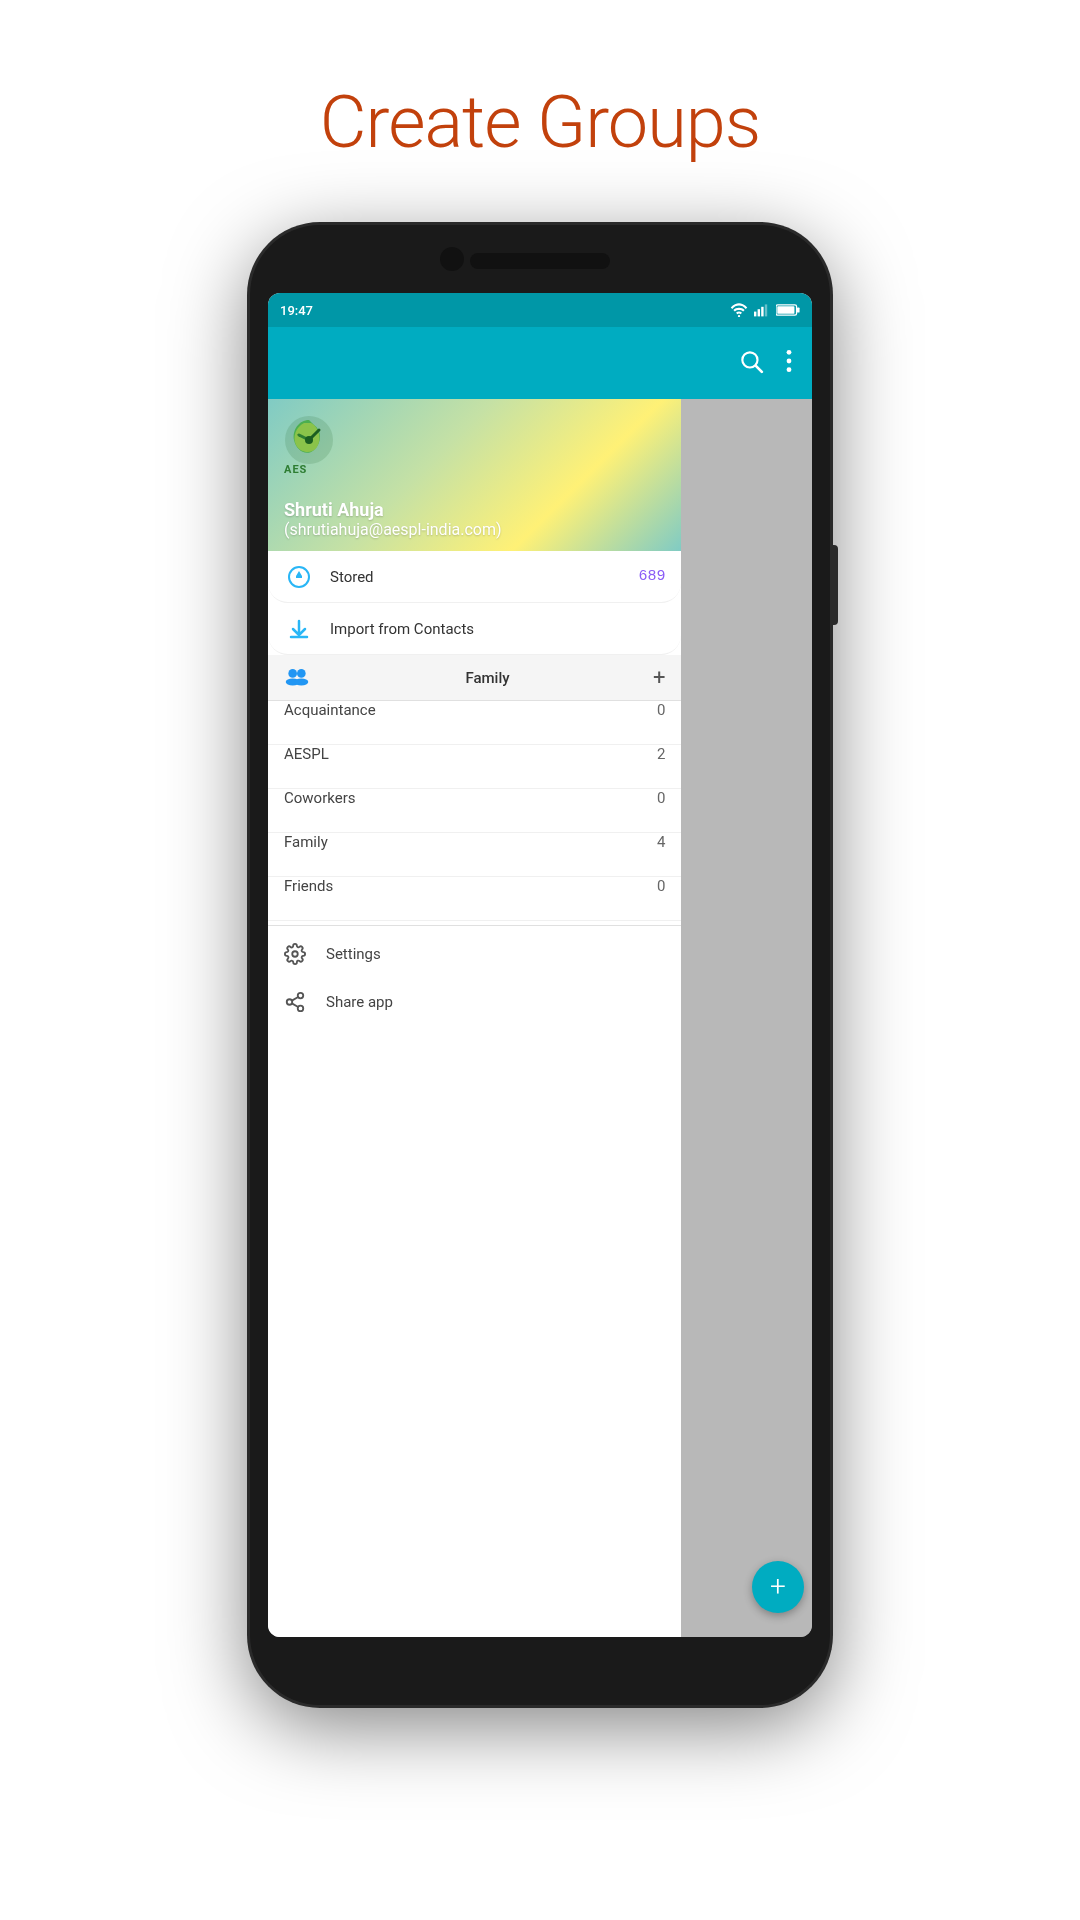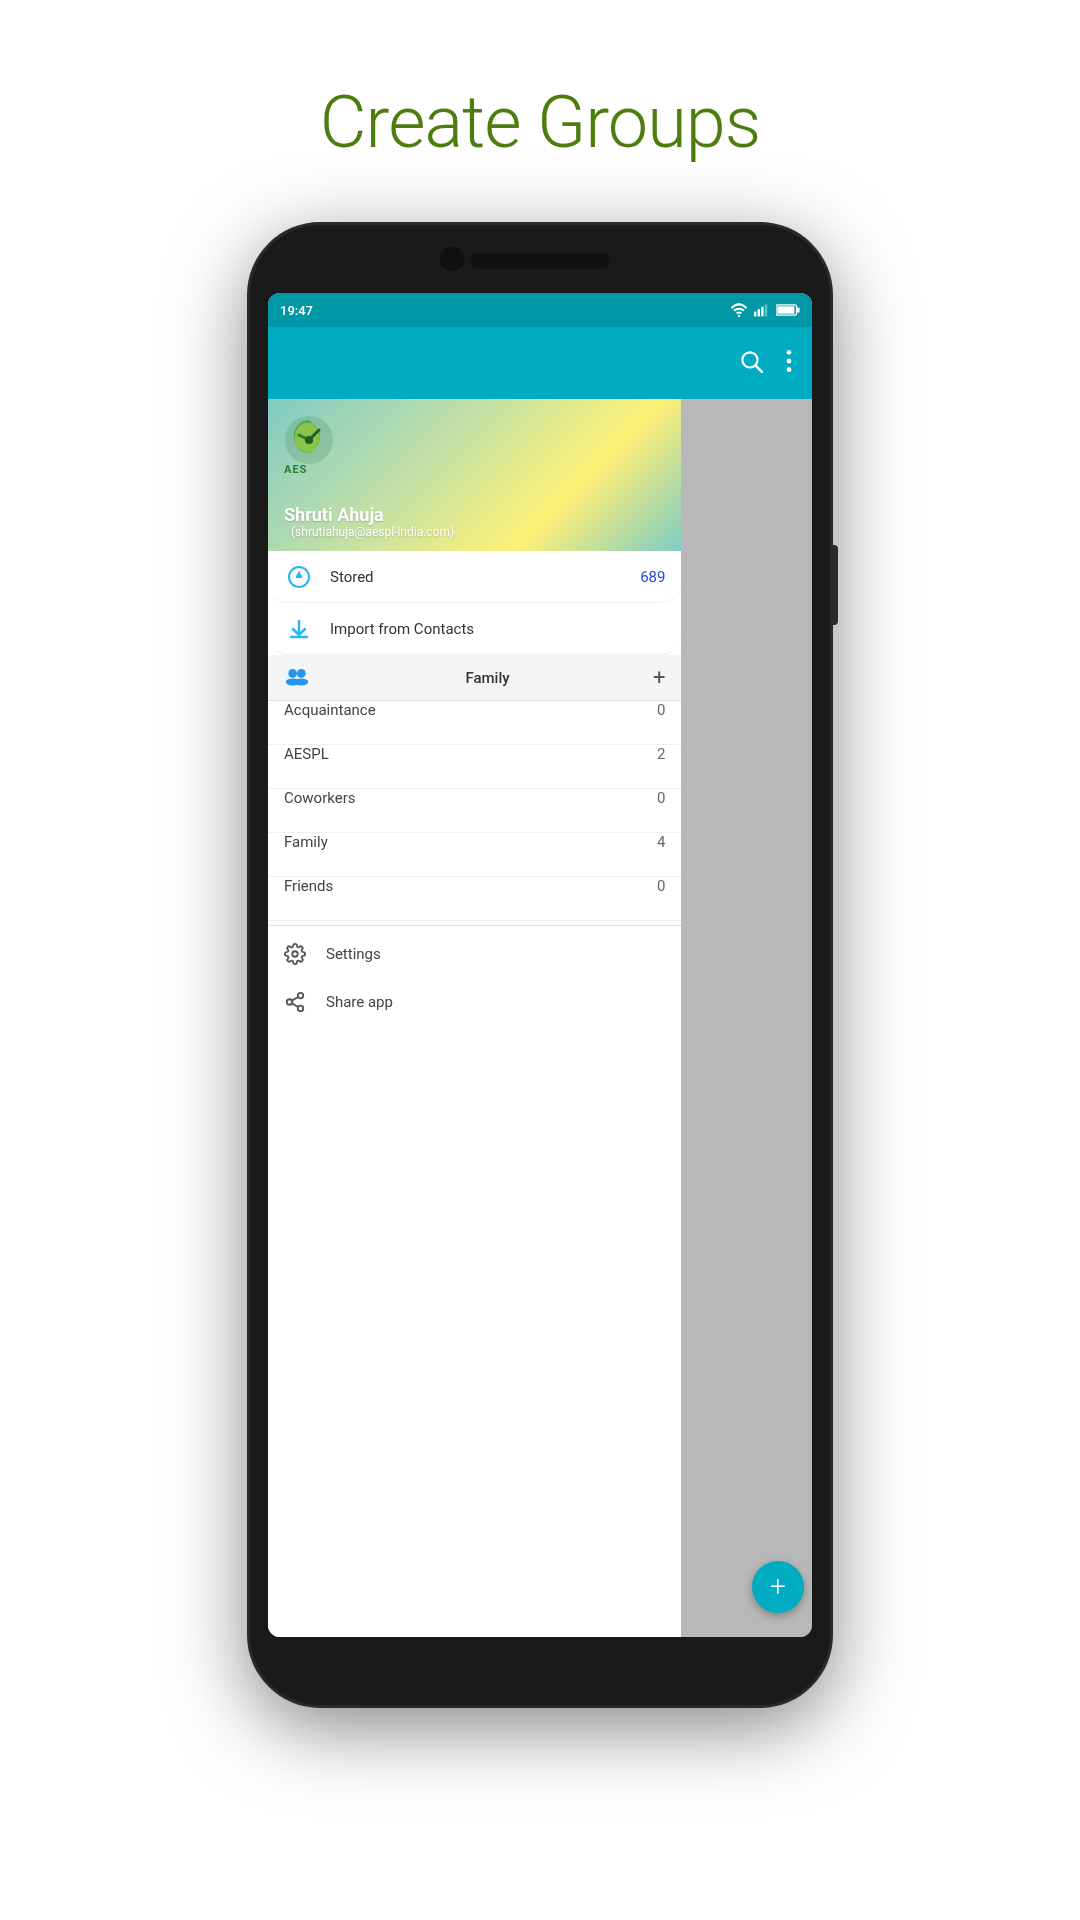--- a/index.html
+++ b/index.html
@@ -11,21 +11,21 @@
       height: 1920px;
       overflow: hidden;
       display: flex;
       flex-direction: column;
       align-items: center;
     }
 
     .page-title {
       font-size: 72px;
       font-weight: 300;
-      color: #4d7c0f;
+      color: #c2410c;
       margin-top: 80px;
       margin-bottom: 60px;
       letter-spacing: -1px;
     }
 
     
     .phone-wrapper {
       position: relative;
       width: 580px;
       height: 1480px;
@@ -185,24 +185,23 @@
     }
 
     .drawer-user-name {
       font-size: 18px;
       font-weight: 700;
       color: #fff;
       text-shadow: 0 1px 2px rgba(0,0,0,0.2);
     }
 
     .drawer-user-email {
-      font-size: 12px;
+      font-size: 16px;
       color: #fff;
       text-shadow: 0 1px 2px rgba(0,0,0,0.2);
-      margin-left: 7px;
     }
 
     
     .drawer-item {
       display: flex;
       align-items: center;
       height: 52px;
       padding: 0 16px;
       border-bottom: 1px solid #f0f0f0;
       cursor: pointer;
@@ -218,21 +217,22 @@
     }
 
     .drawer-item-label {
       font-size: 15px;
       color: #333;
       flex: 1;
     }
 
     .drawer-item-count {
       font-size: 15px;
-      color: #1d4ed8;
+      color: #8b5cf6;
+      font-family: Liberation Mono, monospace;
     }
 
     
     .groups-header {
       display: flex;
       align-items: center;
       height: 46px;
       padding: 0 16px;
       background: #f5f5f5;
       border-bottom: 1px solid #e0e0e0;

